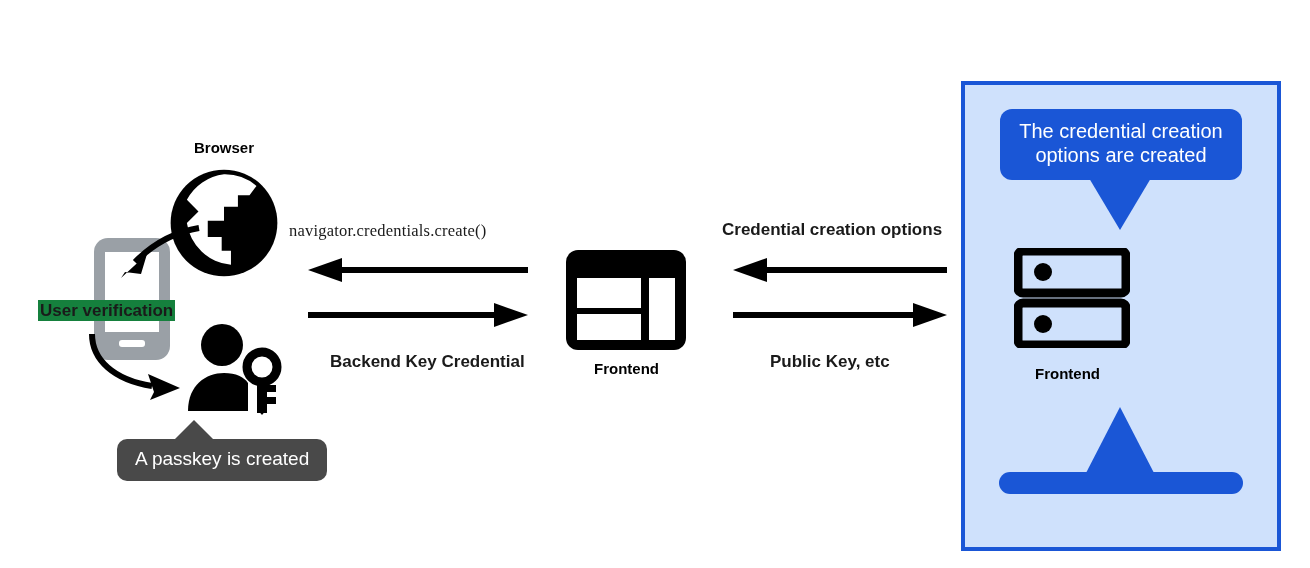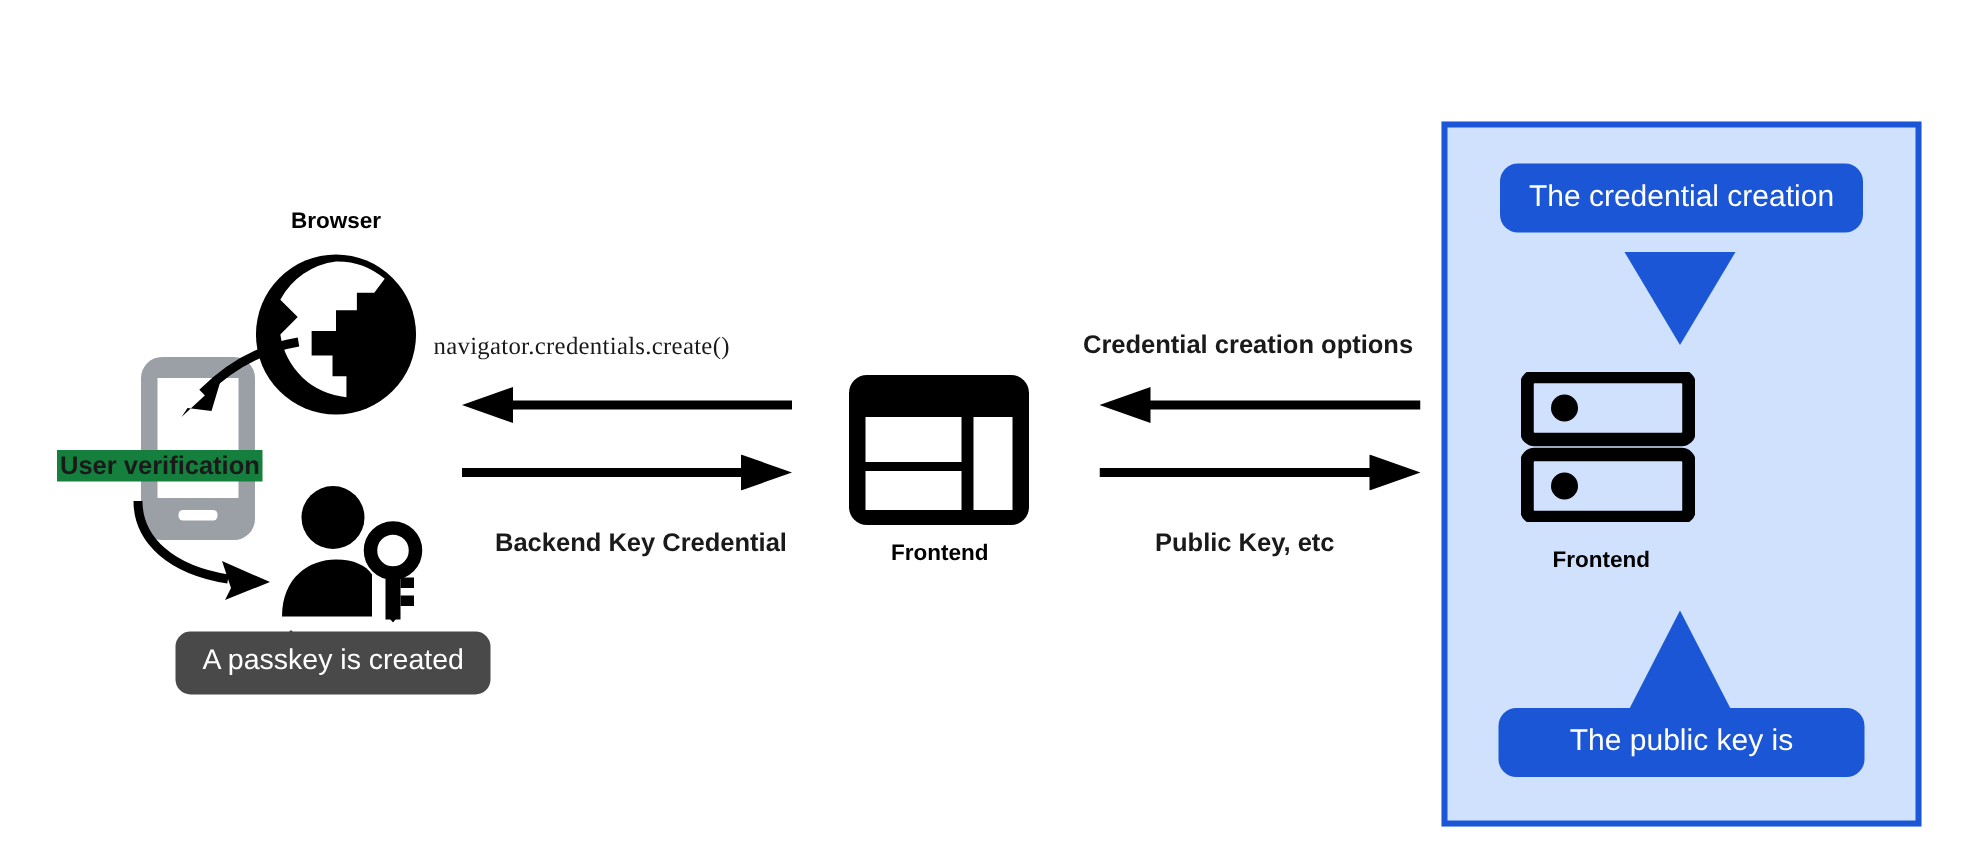--- a/index.html
+++ b/index.html
@@ -48,36 +48,36 @@
 <body>
 
 <div id="stage">
 
   <div class="abs panel" style="left:961px;top:61px;width:320px;height:470px;"></div>
 
   <div class="abs ptr-down" style="left:1083px;top:148px;"></div>
 
   <div class="abs callout" style="left:1000px;top:89px;width:242px;">
     <div>The credential creation</div>
+    <div>options are created</div>
   </div>
 
   <div class="abs" style="left:1014px;top:228px;width:116px;height:100px;">
     <svg width="116" height="100" viewBox="0 0 116 100">
       <rect x="4" y="3" width="108" height="42" rx="5" ry="5" fill="none" stroke="#000" stroke-width="9"></rect>
       <circle cx="29" cy="24" r="9" fill="#000"></circle>
       <rect x="4" y="55" width="108" height="42" rx="5" ry="5" fill="none" stroke="#000" stroke-width="9"></rect>
       <circle cx="29" cy="76" r="9" fill="#000"></circle>
     </svg>
   </div>
   <div class="abs lbl-bold" style="left:1035px;top:345px;">Frontend</div>
 
   <div class="abs ptr-up" style="left:1086px;top:387px;"></div>
 
   <div class="abs callout" style="left:999px;top:452px;width:244px;">
-    <div>The public key is</div>
   </div>
 
   <div class="abs lbl" style="left:722px;top:199px;">Credential creation options</div>
 
   <div class="abs" style="left:733px;top:238px;">
     <svg width="214" height="24" viewBox="0 0 214 24">
       <line x1="28" y1="12" x2="214" y2="12" stroke="#000" stroke-width="6"></line>
       <polygon points="0,12 34,0 34,24" fill="#000"></polygon>
     </svg>
   </div>
@@ -162,15 +162,15 @@
       <path d="M2 88 C 2 62, 20 50, 38 50 C 50 50, 58 54, 62 60 L62 88 Z" fill="#000"></path>
       <circle cx="76" cy="44" r="15" fill="none" stroke="#000" stroke-width="9"></circle>
       <rect x="71" y="56" width="10" height="34" fill="#000"></rect>
       <rect x="81" y="62" width="9" height="7" fill="#000"></rect>
       <rect x="81" y="74" width="9" height="7" fill="#000"></rect>
       <polygon points="71,86 81,86 76,92" fill="#000"></polygon>
     </svg>
   </div>
 
   <div class="abs tip-dark-ptr" style="left:172px;top:400px;"></div>
-  <div class="abs tip-dark" style="left:117px;top:401px;">A passkey is created</div>
+  <div class="abs tip-dark" style="left:117px;top:419px;">A passkey is created</div>
 
 </div>
 
 </body></html>

